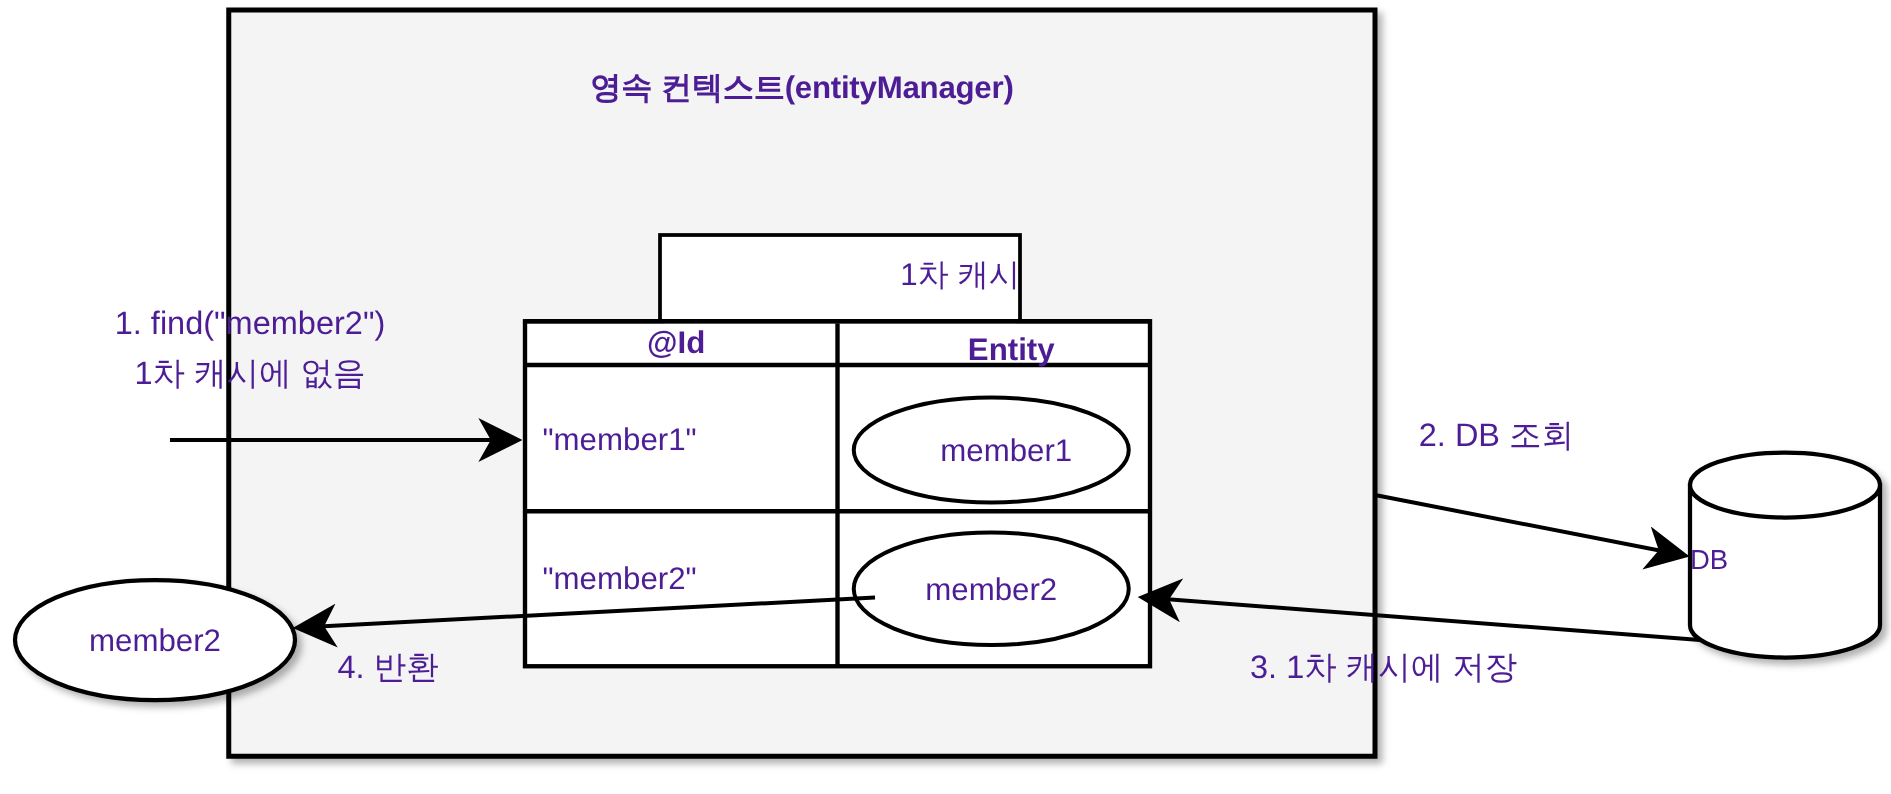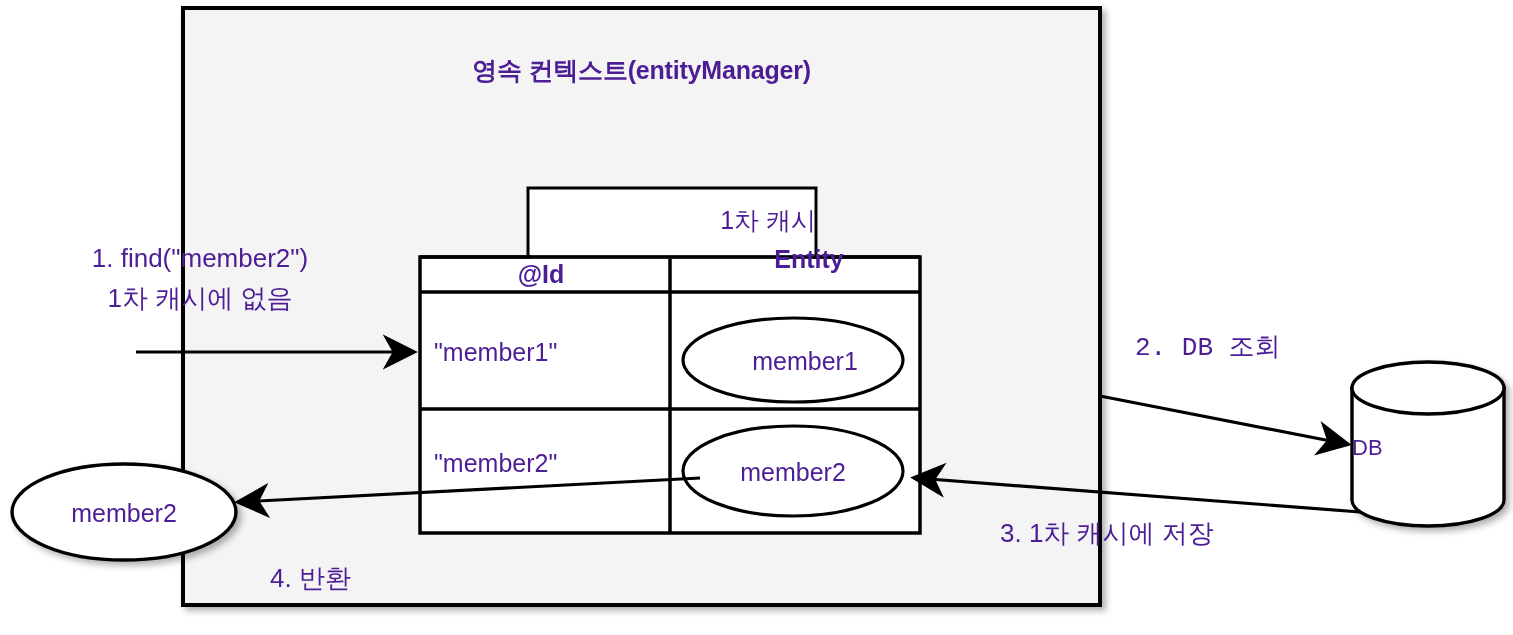--- a/index.html
+++ b/index.html
@@ -132,36 +132,36 @@
       <line x1="700" y1="478" x2="240" y2="502" stroke="#000000" stroke-width="3.2" marker-end="url(#arrowHead)"></line>
     </g>
   </svg>
 
   <div class="txt ctx-title" style="left:183px; top:55px; width:917px; text-align:center;">영속 컨텍스트(entityManager)</div>
 
   <div class="txt cache-label" style="left:528px; top:205px; width:288px; text-align:right;">1차 캐시</div>
 
   <div class="txt col-head" style="left:420px; top:259px; width:242px; text-align:center;">@Id</div>
 
-  <div class="txt col-head" style="left:670px; top:244px; width:278px; text-align:center;">Entity</div>
+  <div class="txt col-head" style="left:670px; top:265px; width:278px; text-align:center;">Entity</div>
 
   <div class="txt cell-id" style="left:434px; top:337px; width:230px; text-align:left;">"member1"</div>
 
   <div class="txt ellipse-label" style="left:683px; top:346px; width:244px; text-align:center;">member1</div>
 
   <div class="txt cell-id" style="left:434px; top:448px; width:230px; text-align:left;">"member2"</div>
 
   <div class="txt ellipse-label" style="left:683px; top:457px; width:220px; text-align:center;">member2</div>
 
   <div class="txt ellipse-label" style="left:14px; top:498px; width:220px; text-align:center;">member2</div>
 
   <div class="txt db-label" style="left:1352px; top:435px; width:180px; ">DB</div>
 
   <div class="txt step-label center" style="left:40px; top:243px; width:320px;">1. find("member2")</div>
   <div class="txt step-label center" style="left:40px; top:283px; width:320px;">1차 캐시에 없음</div>
 
-  <div class="txt step-label" style="left:1135px; top:333px;font-family:Liberation Mono, monospace;">2. DB 조회</div>
+  <div class="txt step-label" style="left:1135px; top:333px;">2. DB 조회</div>
 
   <div class="txt step-label" style="left:1000px; top:518px;">3. 1차 캐시에 저장</div>
 
-  <div class="txt step-label" style="left:270px; top:518px;margin-top:45px;">4. 반환</div>
+  <div class="txt step-label" style="left:270px; top:518px;">4. 반환</div>
 
 </div>
 
 </body></html>

